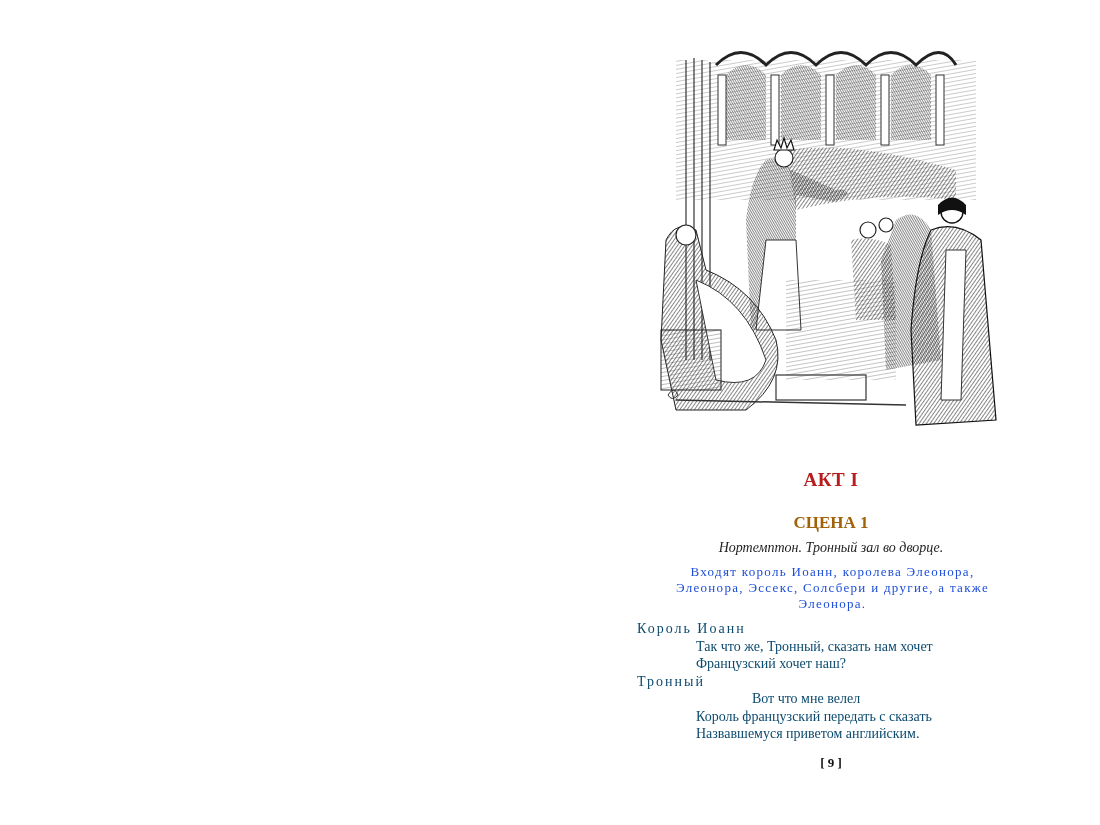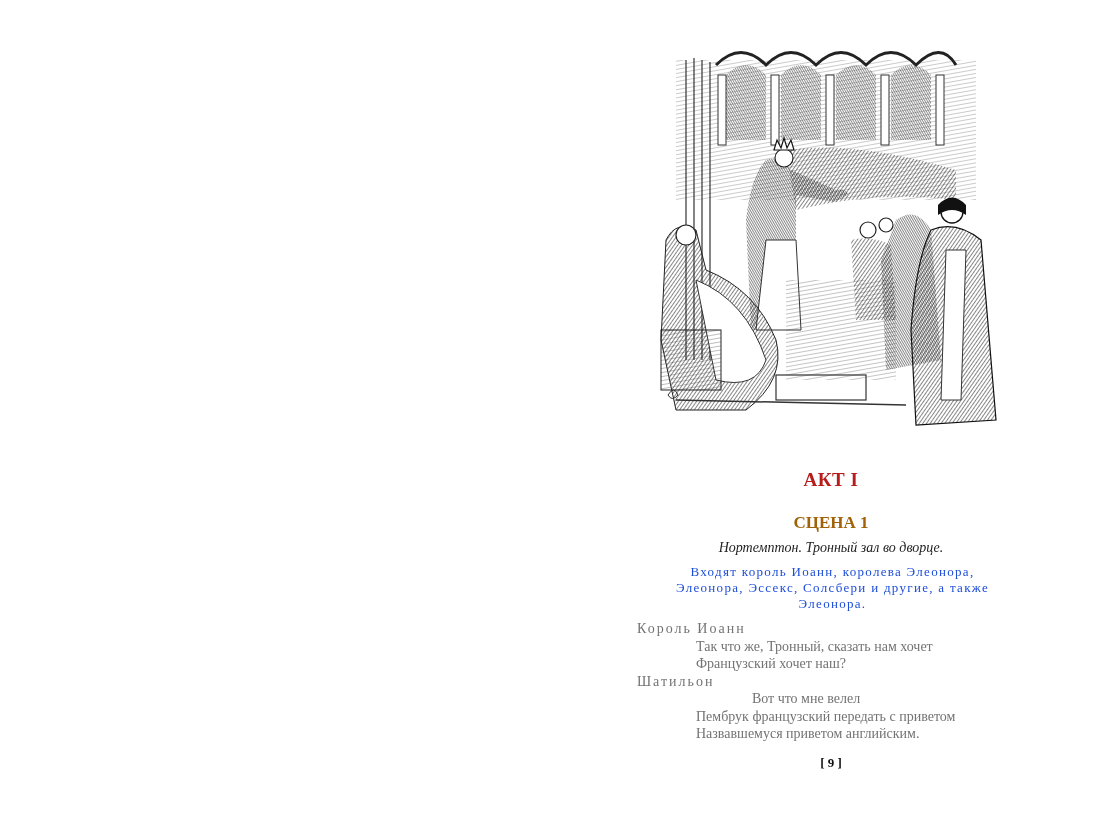--- a/index.html
+++ b/index.html
@@ -86,21 +86,21 @@
       color: #1d4ed8;
     }
     .stage-direction div { white-space: nowrap; }
     .dialogue {
       position: absolute;
       left: 87px;
       top: 620px;
       width: 370px;
       font-size: 14px;
       line-height: 17.5px;
-      color: #737373;
+      color: #0c4a6e;
     }
     .speaker {
       letter-spacing: 2px;
       white-space: nowrap;
     }
     .line {
       padding-left: 59px;
       white-space: nowrap;
     }
     .line.indent-right {
@@ -206,22 +206,22 @@
     <div class="stage-direction">
       <div>Входят король Иоанн, королева Элеонора,</div>
       <div>Элеонора, Эссекс, Солсбери и другие, а также</div>
       <div>Элеонора.</div>
     </div>
 
     <div class="dialogue">
       <div class="speaker">Король Иоанн</div>
       <div class="line">Так что же, Тронный, сказать нам хочет</div>
       <div class="line">Французский хочет наш?</div>
-      <div class="speaker">Шатильон</div>
+      <div class="speaker">Тронный</div>
       <div class="line indent-right">Вот что мне велел</div>
-      <div class="line">Пембрук французский передать с приветом</div>
+      <div class="line">Король французский передать с сказать</div>
       <div class="line">Назвавшемуся приветом английским.</div>
     </div>
 
     <div class="page-number">[ 9 ]</div>
 
   </div>
 </div>
 
 </body></html>

